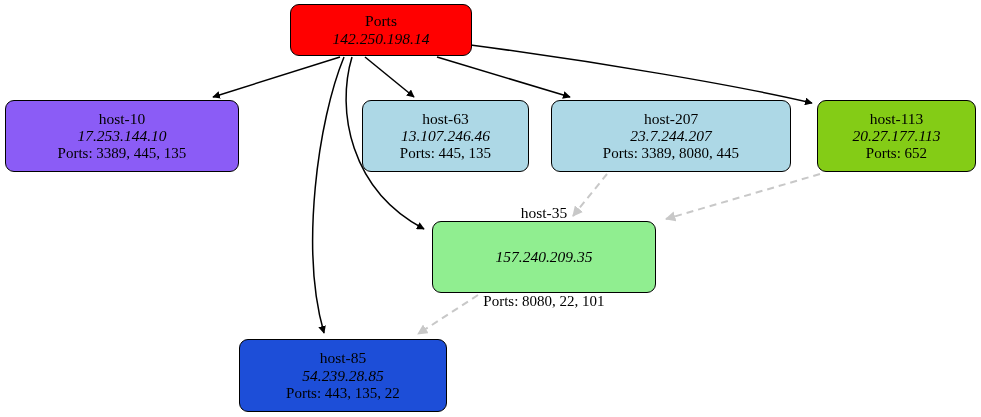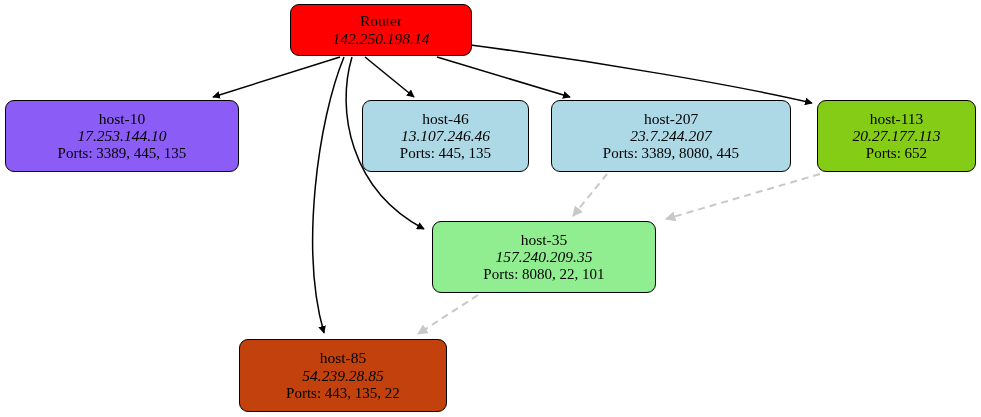--- a/index.html
+++ b/index.html
@@ -69,53 +69,53 @@
     <path d="M 344 57 C 318 120, 300 250, 324 333" fill="none" stroke="#000000" stroke-width="1.5" marker-end="url(#arrow-black)"></path>
 
     <path d="M 607 174 L 573 216" fill="none" stroke="#C8C8C8" stroke-width="2" stroke-dasharray="7,5" marker-end="url(#arrow-gray)"></path>
 
     <path d="M 820 174 L 666 219" fill="none" stroke="#C8C8C8" stroke-width="2" stroke-dasharray="7,5" marker-end="url(#arrow-gray)"></path>
 
     <path d="M 478 295 L 418 334" fill="none" stroke="#C8C8C8" stroke-width="2" stroke-dasharray="7,5" marker-end="url(#arrow-gray)"></path>
   </svg>
 
   <div class="node" id="n-router" style="left: 290px; top: 4px; width: 182px; height: 52px; background: rgb(255, 0, 0); border-color: rgb(0, 0, 0);">
-    <span class="nm">Router</span>
+    <span class="nm">Ports</span>
     <span class="ip">142.250.198.14</span>
   </div>
 
   <div class="node" id="n-host10" style="left: 5px; top: 100px; width: 234px; height: 72px; background: #8b5cf6; border-color: rgb(0, 0, 0);">
     <span class="nm">host-10</span>
     <span class="ip">17.253.144.10</span>
     <span class="pts">Ports: 3389, 445, 135</span>
   </div>
 
   <div class="node" id="n-host46" style="left: 362px; top: 100px; width: 167px; height: 72px; background: rgb(173, 216, 230); border-color: rgb(0, 0, 0);">
-    <span class="nm">host-46</span>
+    <span class="nm">host-63</span>
     <span class="ip">13.107.246.46</span>
     <span class="pts">Ports: 445, 135</span>
   </div>
 
   <div class="node" id="n-host207" style="left: 551px; top: 100px; width: 240px; height: 72px; background: rgb(173, 216, 230); border-color: rgb(0, 0, 0);">
     <span class="nm">host-207</span>
     <span class="ip">23.7.244.207</span>
     <span class="pts">Ports: 3389, 8080, 445</span>
   </div>
 
   <div class="node" id="n-host113" style="left: 817px; top: 100px; width: 159px; height: 72px; background: #84cc16; border-color: rgb(0, 0, 0);">
     <span class="nm">host-113</span>
     <span class="ip">20.27.177.113</span>
     <span class="pts">Ports: 652</span>
   </div>
 
-  <div class="node" id="n-host35" style="left: 432px; top: 221px; width: 224px; height: 72px; background: rgb(144, 238, 144); border-color: rgb(0, 0, 0);">
+  <div class="node" id="n-host35" style="left: 432px; top: 221px; width: 224px; height: 72px; background: rgb(144, 238, 144); border-color: rgb(0, 0, 0); gap: 27px;">
     <span class="nm">host-35</span>
     <span class="ip">157.240.209.35</span>
     <span class="pts">Ports: 8080, 22, 101</span>
   </div>
 
-  <div class="node" id="n-host85" style="left: 239px; top: 339px; width: 208px; height: 73px; background: #c2410c; border-color: rgb(0, 0, 0);">
+  <div class="node" id="n-host85" style="left: 239px; top: 339px; width: 208px; height: 73px; background: #1d4ed8; border-color: rgb(0, 0, 0);">
     <span class="nm">host-85</span>
     <span class="ip">54.239.28.85</span>
     <span class="pts">Ports: 443, 135, 22</span>
   </div>
 
 </div>
 
 </body></html>

